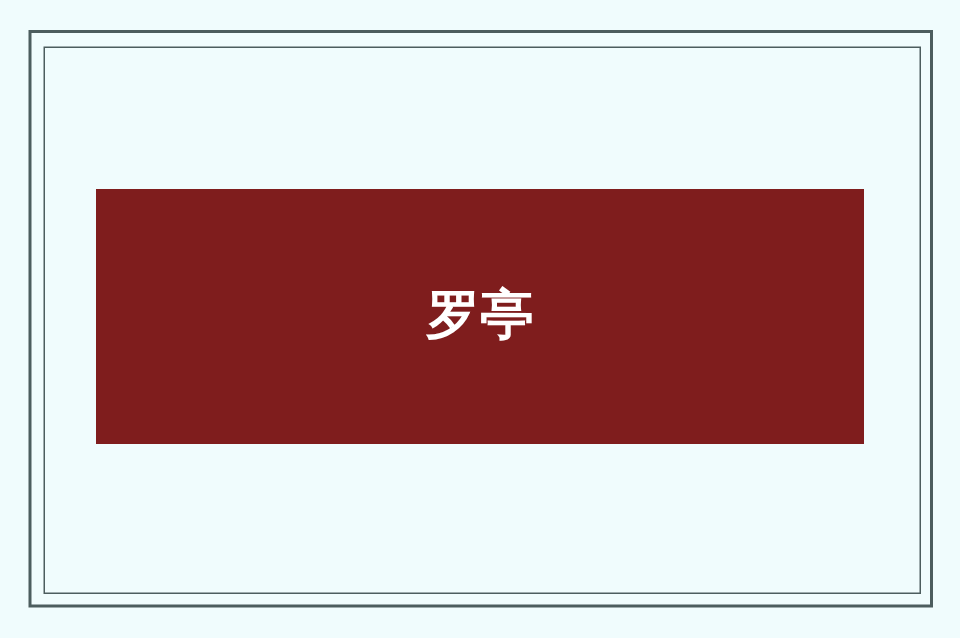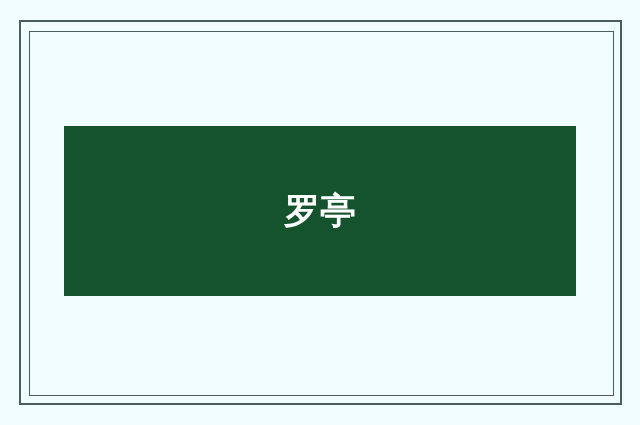--- a/index.html
+++ b/index.html
@@ -45,21 +45,21 @@
     background: transparent;
   }
 
   
   #placeholder-panel {
     position: absolute;
     left: 64px;
     top: 126px;
     width: 512px;
     height: 170px;
-    background: #14532d;
+    background: #7f1d1d;
     display: flex;
     align-items: center;
     justify-content: center;
   }
 
   #placeholder-title {
     color: #ffffff;
     font-size: 36px;
     font-weight: bold;
     line-height: 1;

